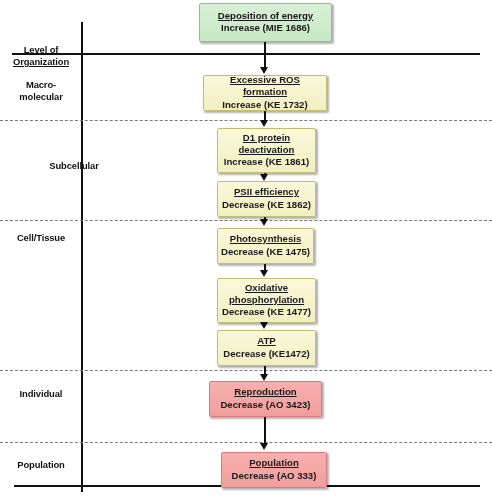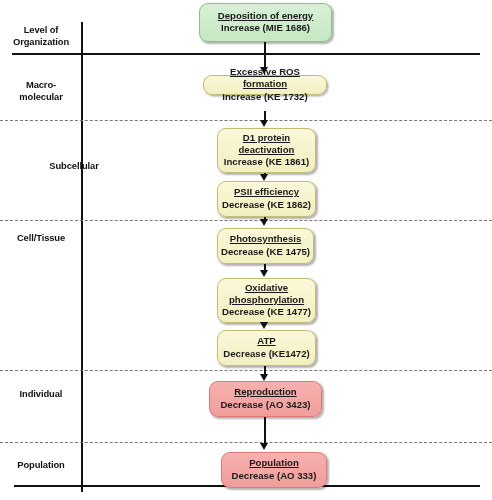--- a/index.html
+++ b/index.html
@@ -45,21 +45,21 @@
     font-weight: bold;
     color: #111111;
     line-height: 1.25;
     letter-spacing: -0.1px;
   }
 
   
   .event-box {
     position: absolute;
     box-sizing: border-box;
-    border-radius: 9px;
+    border-radius: 2px;
     text-align: center;
     padding: 4px 6px 5px 6px;
     font-size: 9.6px;
     line-height: 1.28;
     color: #1a1a1a;
     font-weight: bold;
     display: flex;
     flex-direction: column;
     justify-content: center;
     align-items: center;
@@ -110,40 +110,40 @@
 
   <div class="solid-hline" style="left:12px; top:53px; width:468px;"></div>
 
   <div class="dashed-hline" style="left:0px; top:120px; width:492px;"></div>
   <div class="dashed-hline" style="left:0px; top:220px; width:492px;"></div>
   <div class="dashed-hline" style="left:0px; top:370px; width:492px;"></div>
   <div class="dashed-hline" style="left:0px; top:442px; width:492px;"></div>
 
   <div class="solid-hline" style="left:14px; top:485px; width:466px;"></div>
 
-  <div class="level-label" style="top:24px; white-space:pre-line;">Level of
+  <div class="level-label" style="top:44px; white-space:pre-line;text-decoration:underline;">Level of
 Organization</div>
 
   <div class="level-label" style="top:79px; white-space:pre-line;">Macro-
 molecular</div>
 
   <div class="level-label" style="top:160px; white-space:pre-line;padding-left:33px;">Subcellular</div>
 
   <div class="level-label" style="top:232px; white-space:pre-line;">Cell/Tissue</div>
 
   <div class="level-label" style="top:388px; white-space:pre-line;">Individual</div>
 
   <div class="level-label" style="top:459px; white-space:pre-line;">Population</div>
 
   <div class="event-box box-mie" style="left:199px; top:3px; width:133px; height:39px;">
     <span class="ev-title">Deposition of energy</span>
     <span class="ev-sub">Increase (MIE 1686)</span>
   </div>
 
-  <div class="event-box box-ke" style="left:203px; top:75px; width:124px; height:20px;">
+  <div class="event-box box-ke" style="left:203px; top:75px; width:124px; height:36px;">
     <span class="ev-title">Excessive ROS formation</span>
     <span class="ev-sub">Increase (KE 1732)</span>
   </div>
 
   <div class="event-box box-ke" style="left:217px; top:128px; width:99px; height:45px;">
     <span class="ev-title">D1 protein
 deactivation</span>
     <span class="ev-sub">Increase (KE 1861)</span>
   </div>
 

